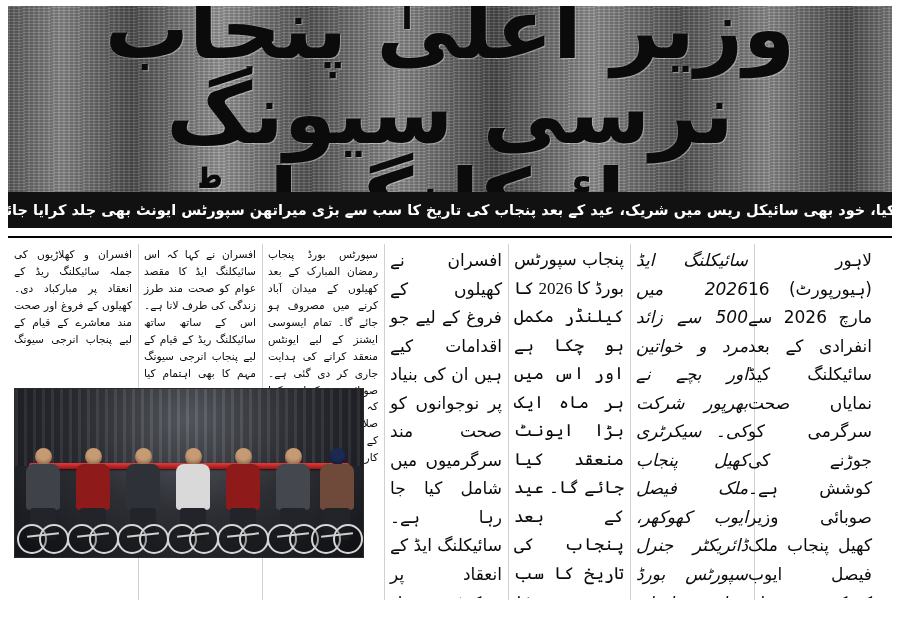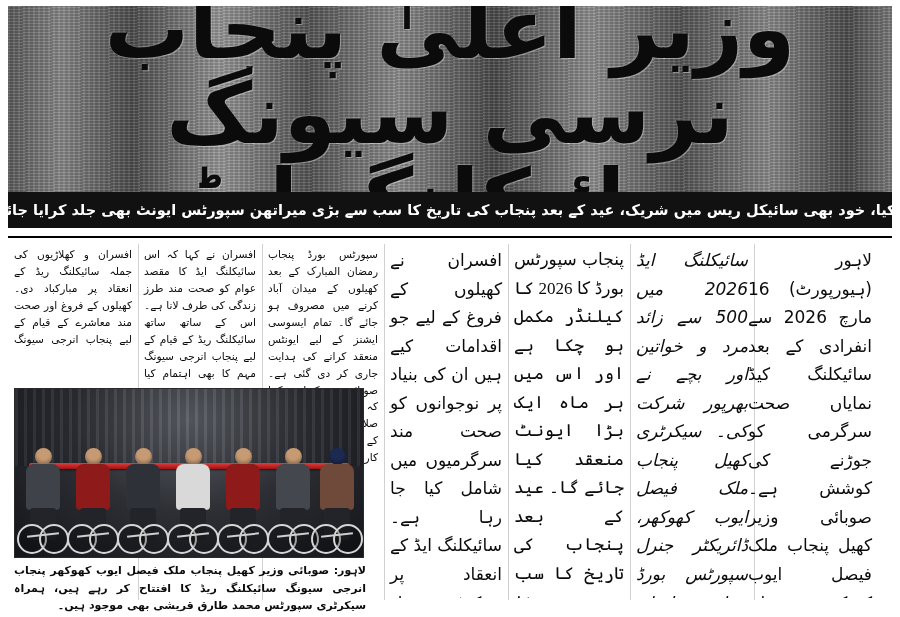--- a/index.html
+++ b/index.html
@@ -351,15 +351,14 @@
         <span class="w r"></span>
         <span class="bar"></span>
       </div>
       <div class="bike" style="left:296px;">
         <span class="w l"></span>
         <span class="w r"></span>
         <span class="bar"></span>
       </div>
     </div>
 
-    <div class="caption">لاہور: صوبائی وزیر کھیل پنجاب ملک فیصل ایوب کھوکھر پنجاب انرجی سیونگ سائیکلنگ ریڈ کا افتتاح کر رہے ہیں، ہمراہ سیکرٹری سپورٹس محمد طارق قریشی بھی موجود ہیں۔</div>
   </div>
 </div>
 
 </body></html>

